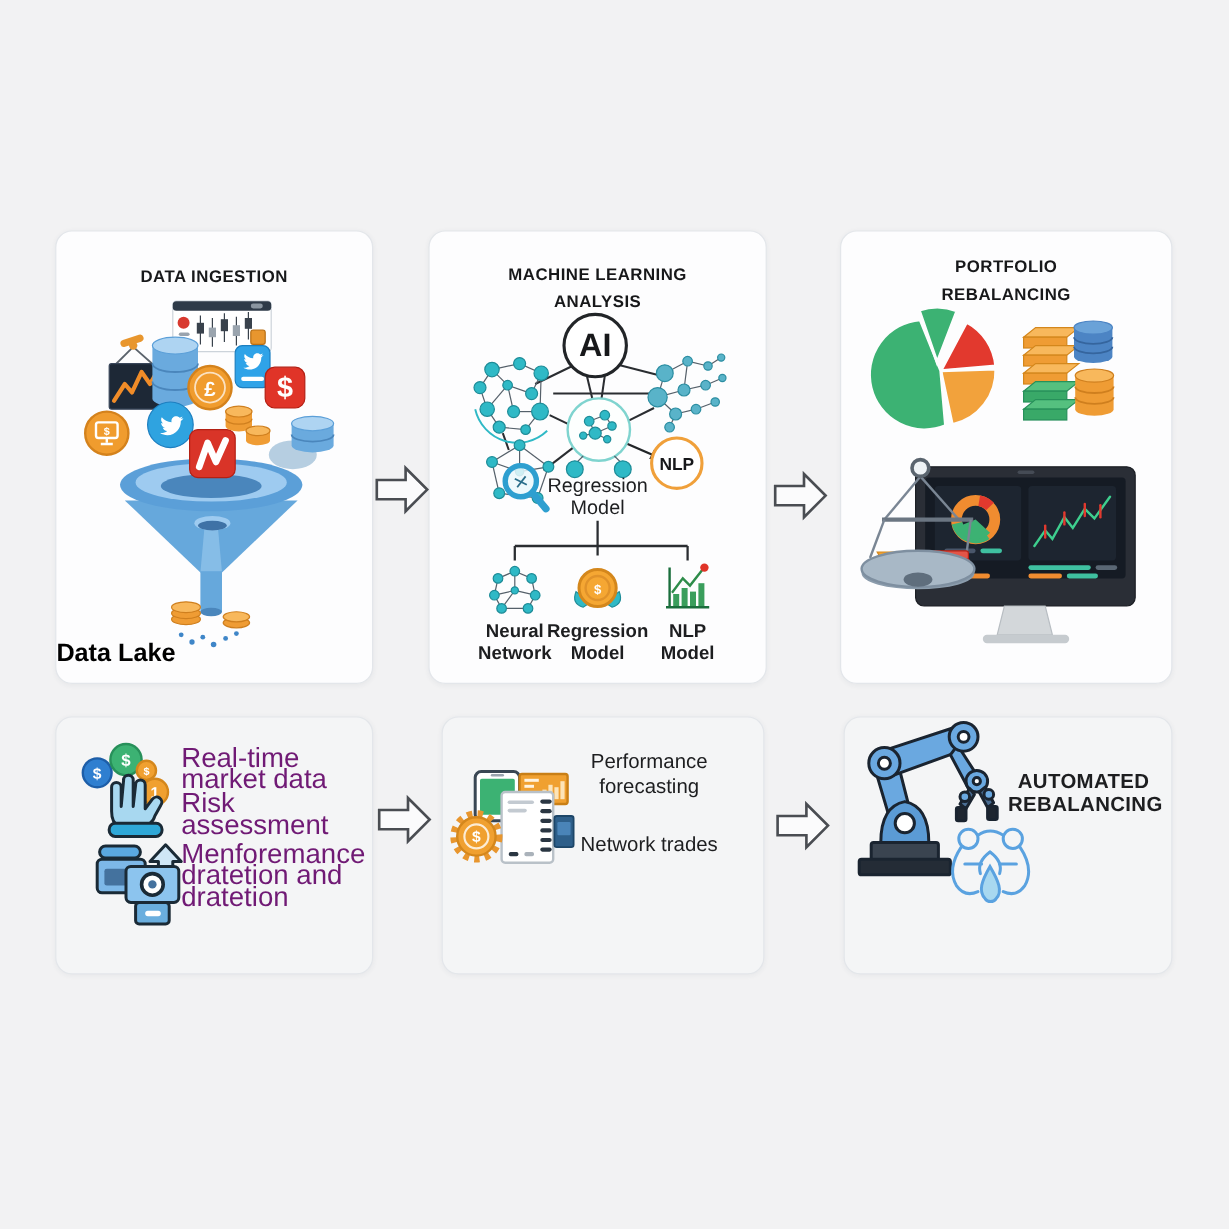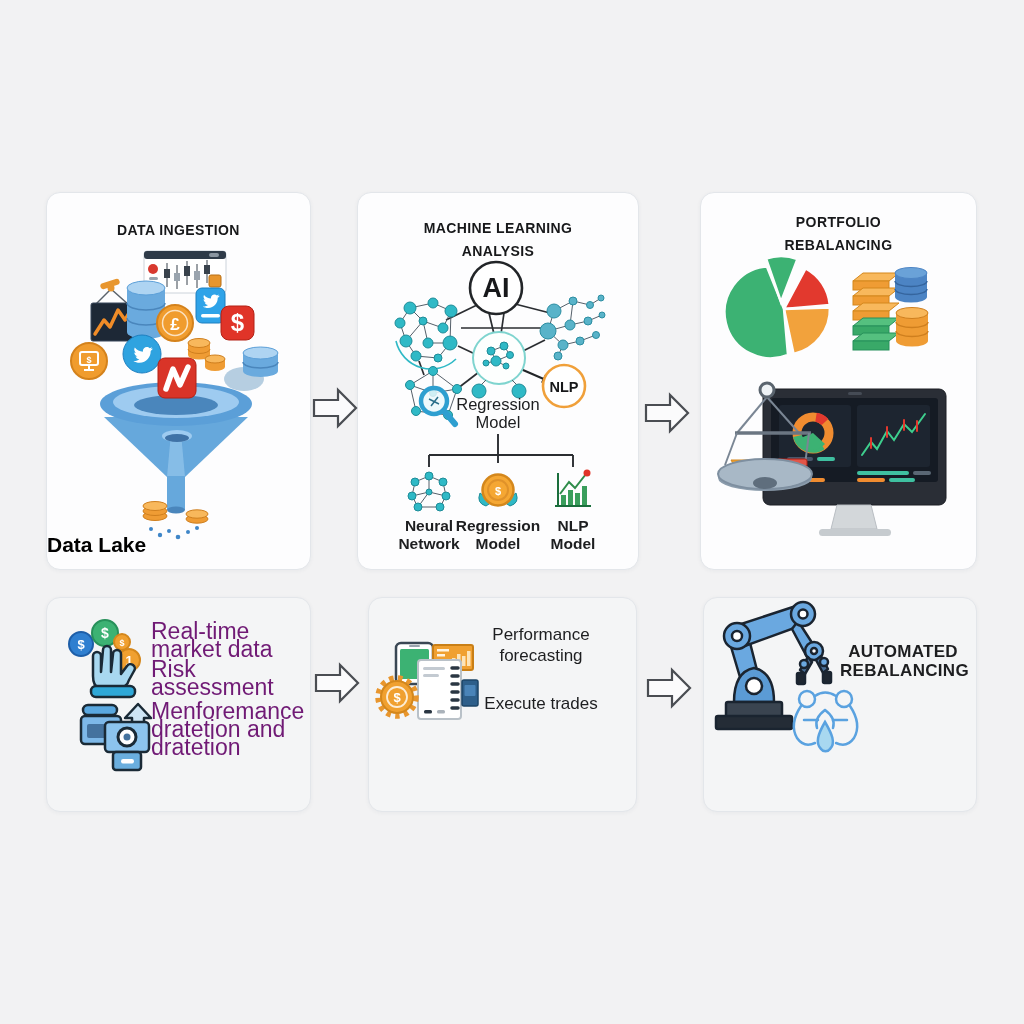--- a/index.html
+++ b/index.html
@@ -560,21 +560,21 @@
         <circle cx="28" cy="99" r="19" fill="none" stroke="#e8962e" stroke-width="5.5" stroke-dasharray="4.5,4.5"></circle>
         <circle cx="28" cy="99" r="16" fill="#f0a030" stroke="#d4871c" stroke-width="2"></circle>
         <circle cx="28" cy="99" r="10" fill="none" stroke="#ffffff" stroke-width="1.8" opacity="0.8"></circle>
         <text x="28" y="104" text-anchor="middle" font-size="13" font-weight="700" fill="#ffffff">$</text>
       </g>
     </svg>
     <div class="center-text" style="left:107px;top:26px;width:130px;line-height:21px;">
       <div>Performance</div>
       <div>forecasting</div>
     </div>
-    <div class="center-text" style="left:97px;top:96px;width:150px;">Execute trades</div>
+    <div class="center-text" style="left:97px;top:96px;width:150px;">Network trades</div>
   </div>
 
   <div class="panel row2" id="p-rebalance" style="left:703px;top:597px;width:272px;height:213px;">
     <svg class="art" viewBox="0 0 272 213">
 
       <g stroke="#1a2430" stroke-width="2.5" stroke-linejoin="round">
         <path d="M38,86 L25,42 L43,33 L55,80 Z" fill="#6aa8e0"></path>
         <path d="M28,29 L95,7 L104,25 L38,49 Z" fill="#6aa8e0"></path>
         <path d="M94,23 L114,54 L104,61 L88,31 Z" fill="#6aa8e0"></path>
         <circle cx="33" cy="38" r="13" fill="#6aa8e0"></circle>

